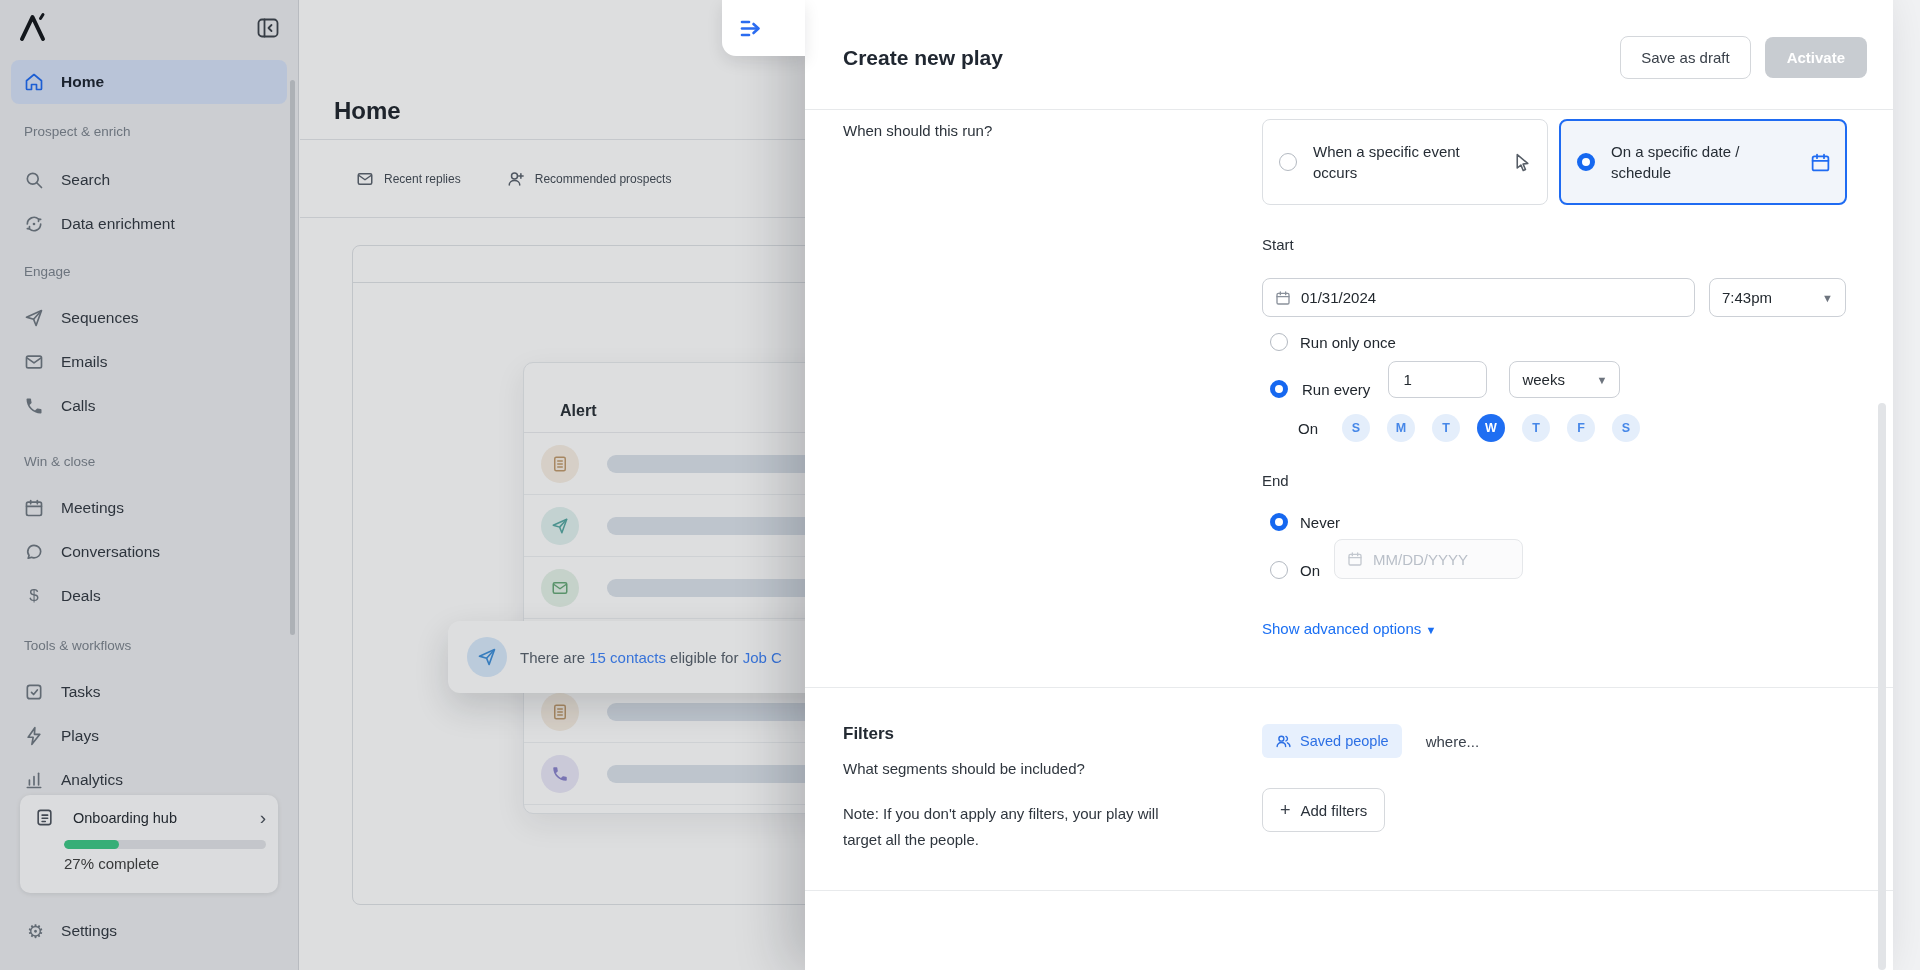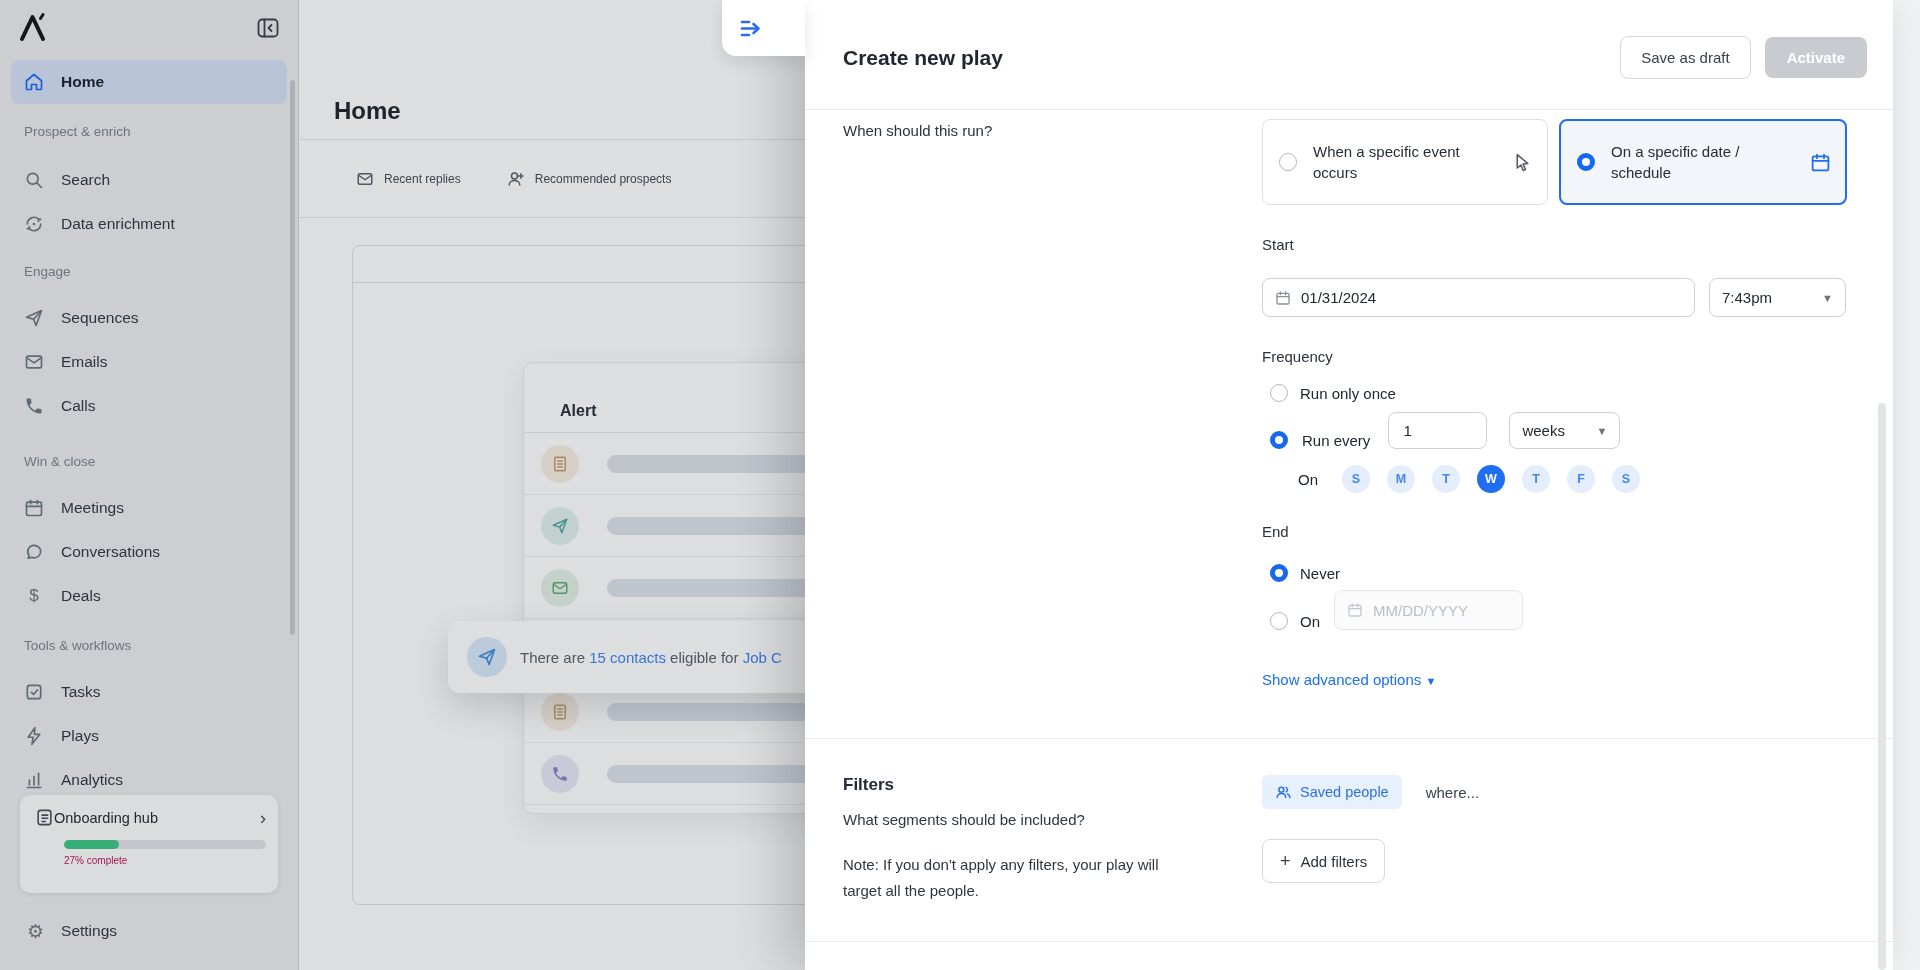--- a/index.html
+++ b/index.html
@@ -16,27 +16,27 @@
   .nav-item { display:flex; align-items:center; gap:17px; height:44px; border-radius:8px; padding:0 13px; color:#333a43; font-size:15.5px; cursor:pointer; }
   .nav-item .ic { width:20px; height:20px; color:#6f7882; flex:0 0 20px; display:flex; align-items:center; justify-content:center; }
   .nav-item.selected { background:#d6e1f7; font-weight:700; color:#1d2531; }
   .nav-item.selected .ic { color:#1f6bf2; }
   .nav-sec { font-size:13.5px; color:#7c848e; padding:0 13px; height:18px; }
   .sec1 { margin:20px 0 16px; } .sec2 { margin:18px 0 14px; } .sec3 { margin:26px 0 14px; } .sec4 { margin:20px 0 14px; }
   .dollar { font-size:17px; font-weight:400; color:#6f7882; }
   .sb-scrollthumb { position:absolute; left:290px; top:80px; width:5px; height:555px; background:#c8cbd0; border-radius:3px; z-index:2; }
 
   .onboarding { position:absolute; left:20px; top:795px; width:258px; height:98px; background:#fdfdfe; border-radius:10px; box-shadow:0 1px 5px rgba(20,25,33,.10); padding:13px 12px 0 15px; cursor:pointer; }
-  .ob-row { display:flex; align-items:center; gap:0; }
+  .ob-row { display:flex; align-items:center; gap:19px; }
   .ob-ic { width:19px; height:19px; color:#4b525c; }
   .ob-label { flex:1; font-size:14.5px; color:#262c33; }
   .ob-chev { font-size:19px; color:#4b525c; line-height:1; }
   .ob-track { margin:13px 0 0 29px; height:9px; border-radius:5px; background:#e2e4e8; overflow:hidden; }
   .ob-fill { height:100%; border-radius:5px; background:#3ec786; }
-  .ob-caption { margin:6px 0 0 29px; font-size:10px; color:#be185d; }
+  .ob-caption { margin:6px 0 0 29px; font-size:15px; color:#404040; }
   .settings-row { position:absolute; left:14px; top:909px; width:270px; height:44px; display:flex; align-items:center; gap:17px; padding:0 13px; border-radius:8px; font-size:15.5px; color:#333a43; cursor:pointer; }
   .gear-glyph { font-family:"DejaVu Sans", sans-serif; font-size:19px; color:#6f7882; line-height:1; }
 
   
   .content { position:absolute; left:300px; top:0; width:1620px; height:970px; background:#fff; z-index:1; }
   .page-header { height:140px; border-bottom:1px solid #e4e6e9; display:flex; align-items:flex-end; padding:0 0 14px 34px; }
   .page-title { font-size:24px; font-weight:700; color:#21272f; }
   .tabs { height:78px; border-bottom:1px solid #e4e6e9; display:flex; align-items:center; gap:46px; padding-left:56px; }
   .tab { display:flex; align-items:center; gap:10px; font-size:12px; color:#454d57; font-weight:500; cursor:pointer; }
   .tab .ic { width:18px; height:18px; color:#5b636e; }
@@ -448,21 +448,20 @@
                 </svg>
               </span>
             <span>01/31/2024</span>
           </div>
           <div class="input-box select-box time-select">
             <span>7:43pm</span>
             <span class="caret">▼</span>
           </div>
         </div>
 
-        <div class="field-label">Frequency</div>
         <div class="radio-row freq1">
           <span class="radio"></span>
           <span>Run only once</span>
         </div>
         <div class="radio-row run-every">
           <span class="radio checked"></span>
           <span>Run every</span>
           <input class="num-input" value="1" style="">
           <div class="input-box select-box unit-select">
             <span>weeks</span>

